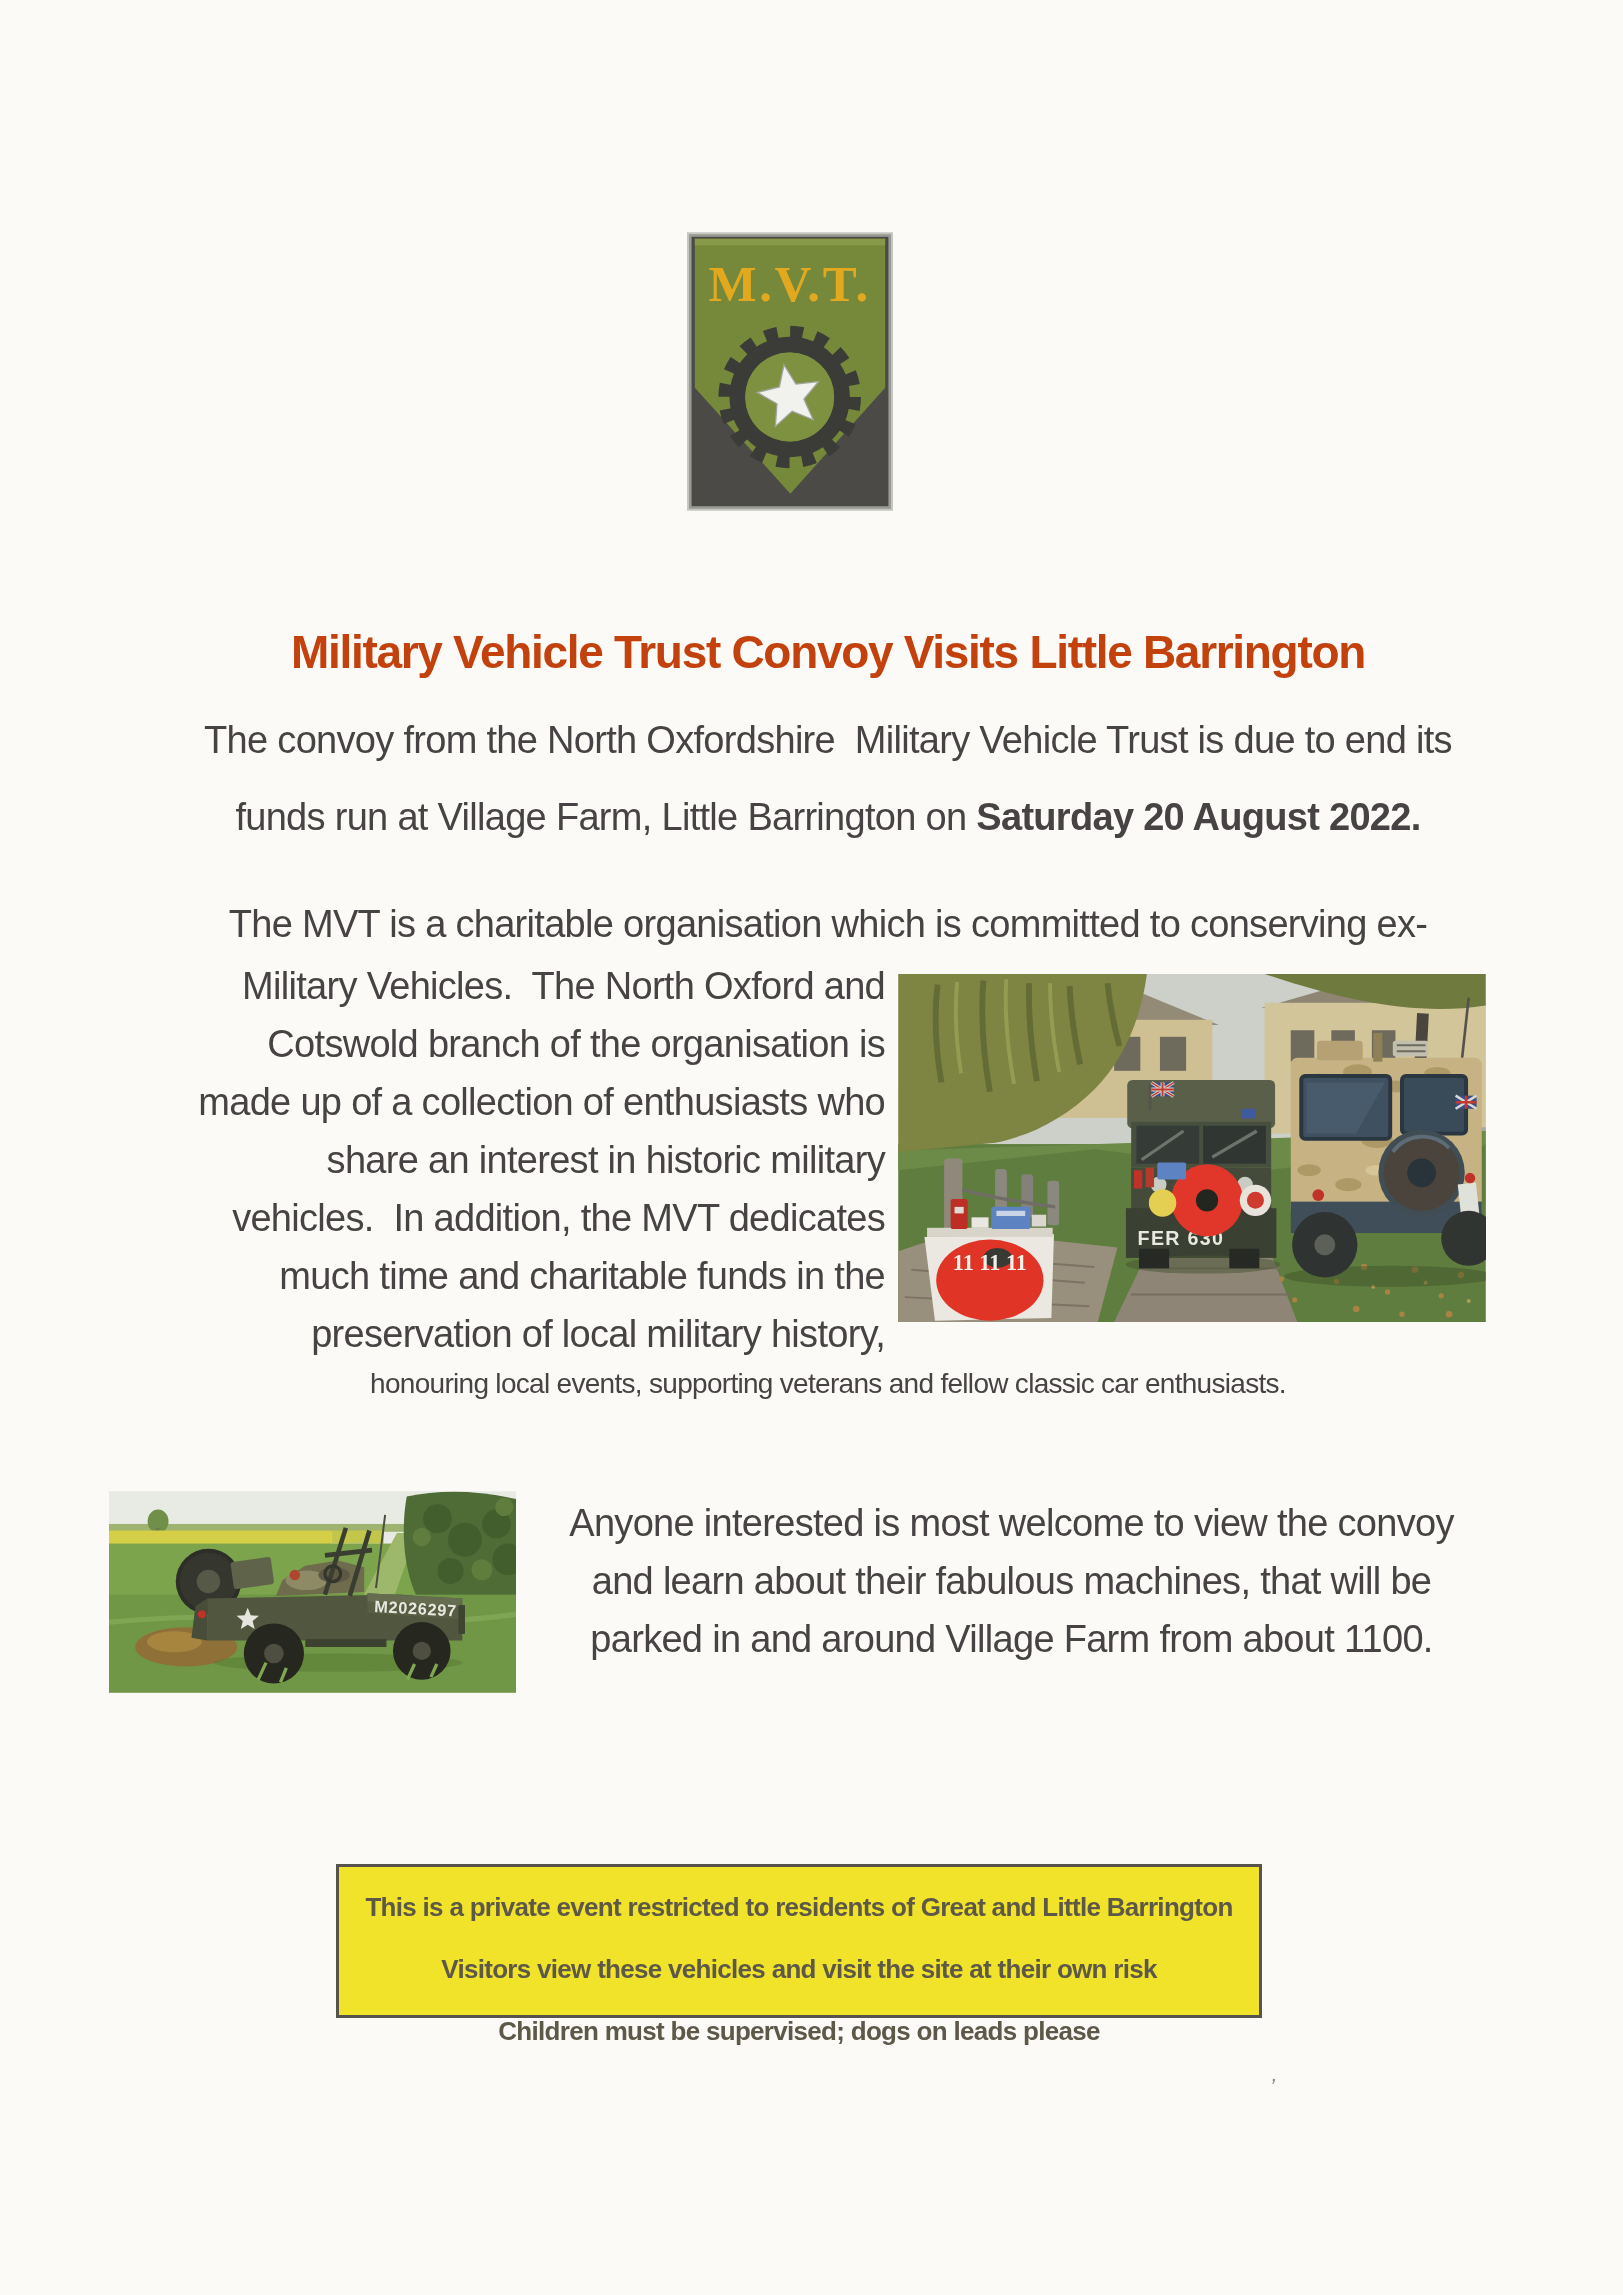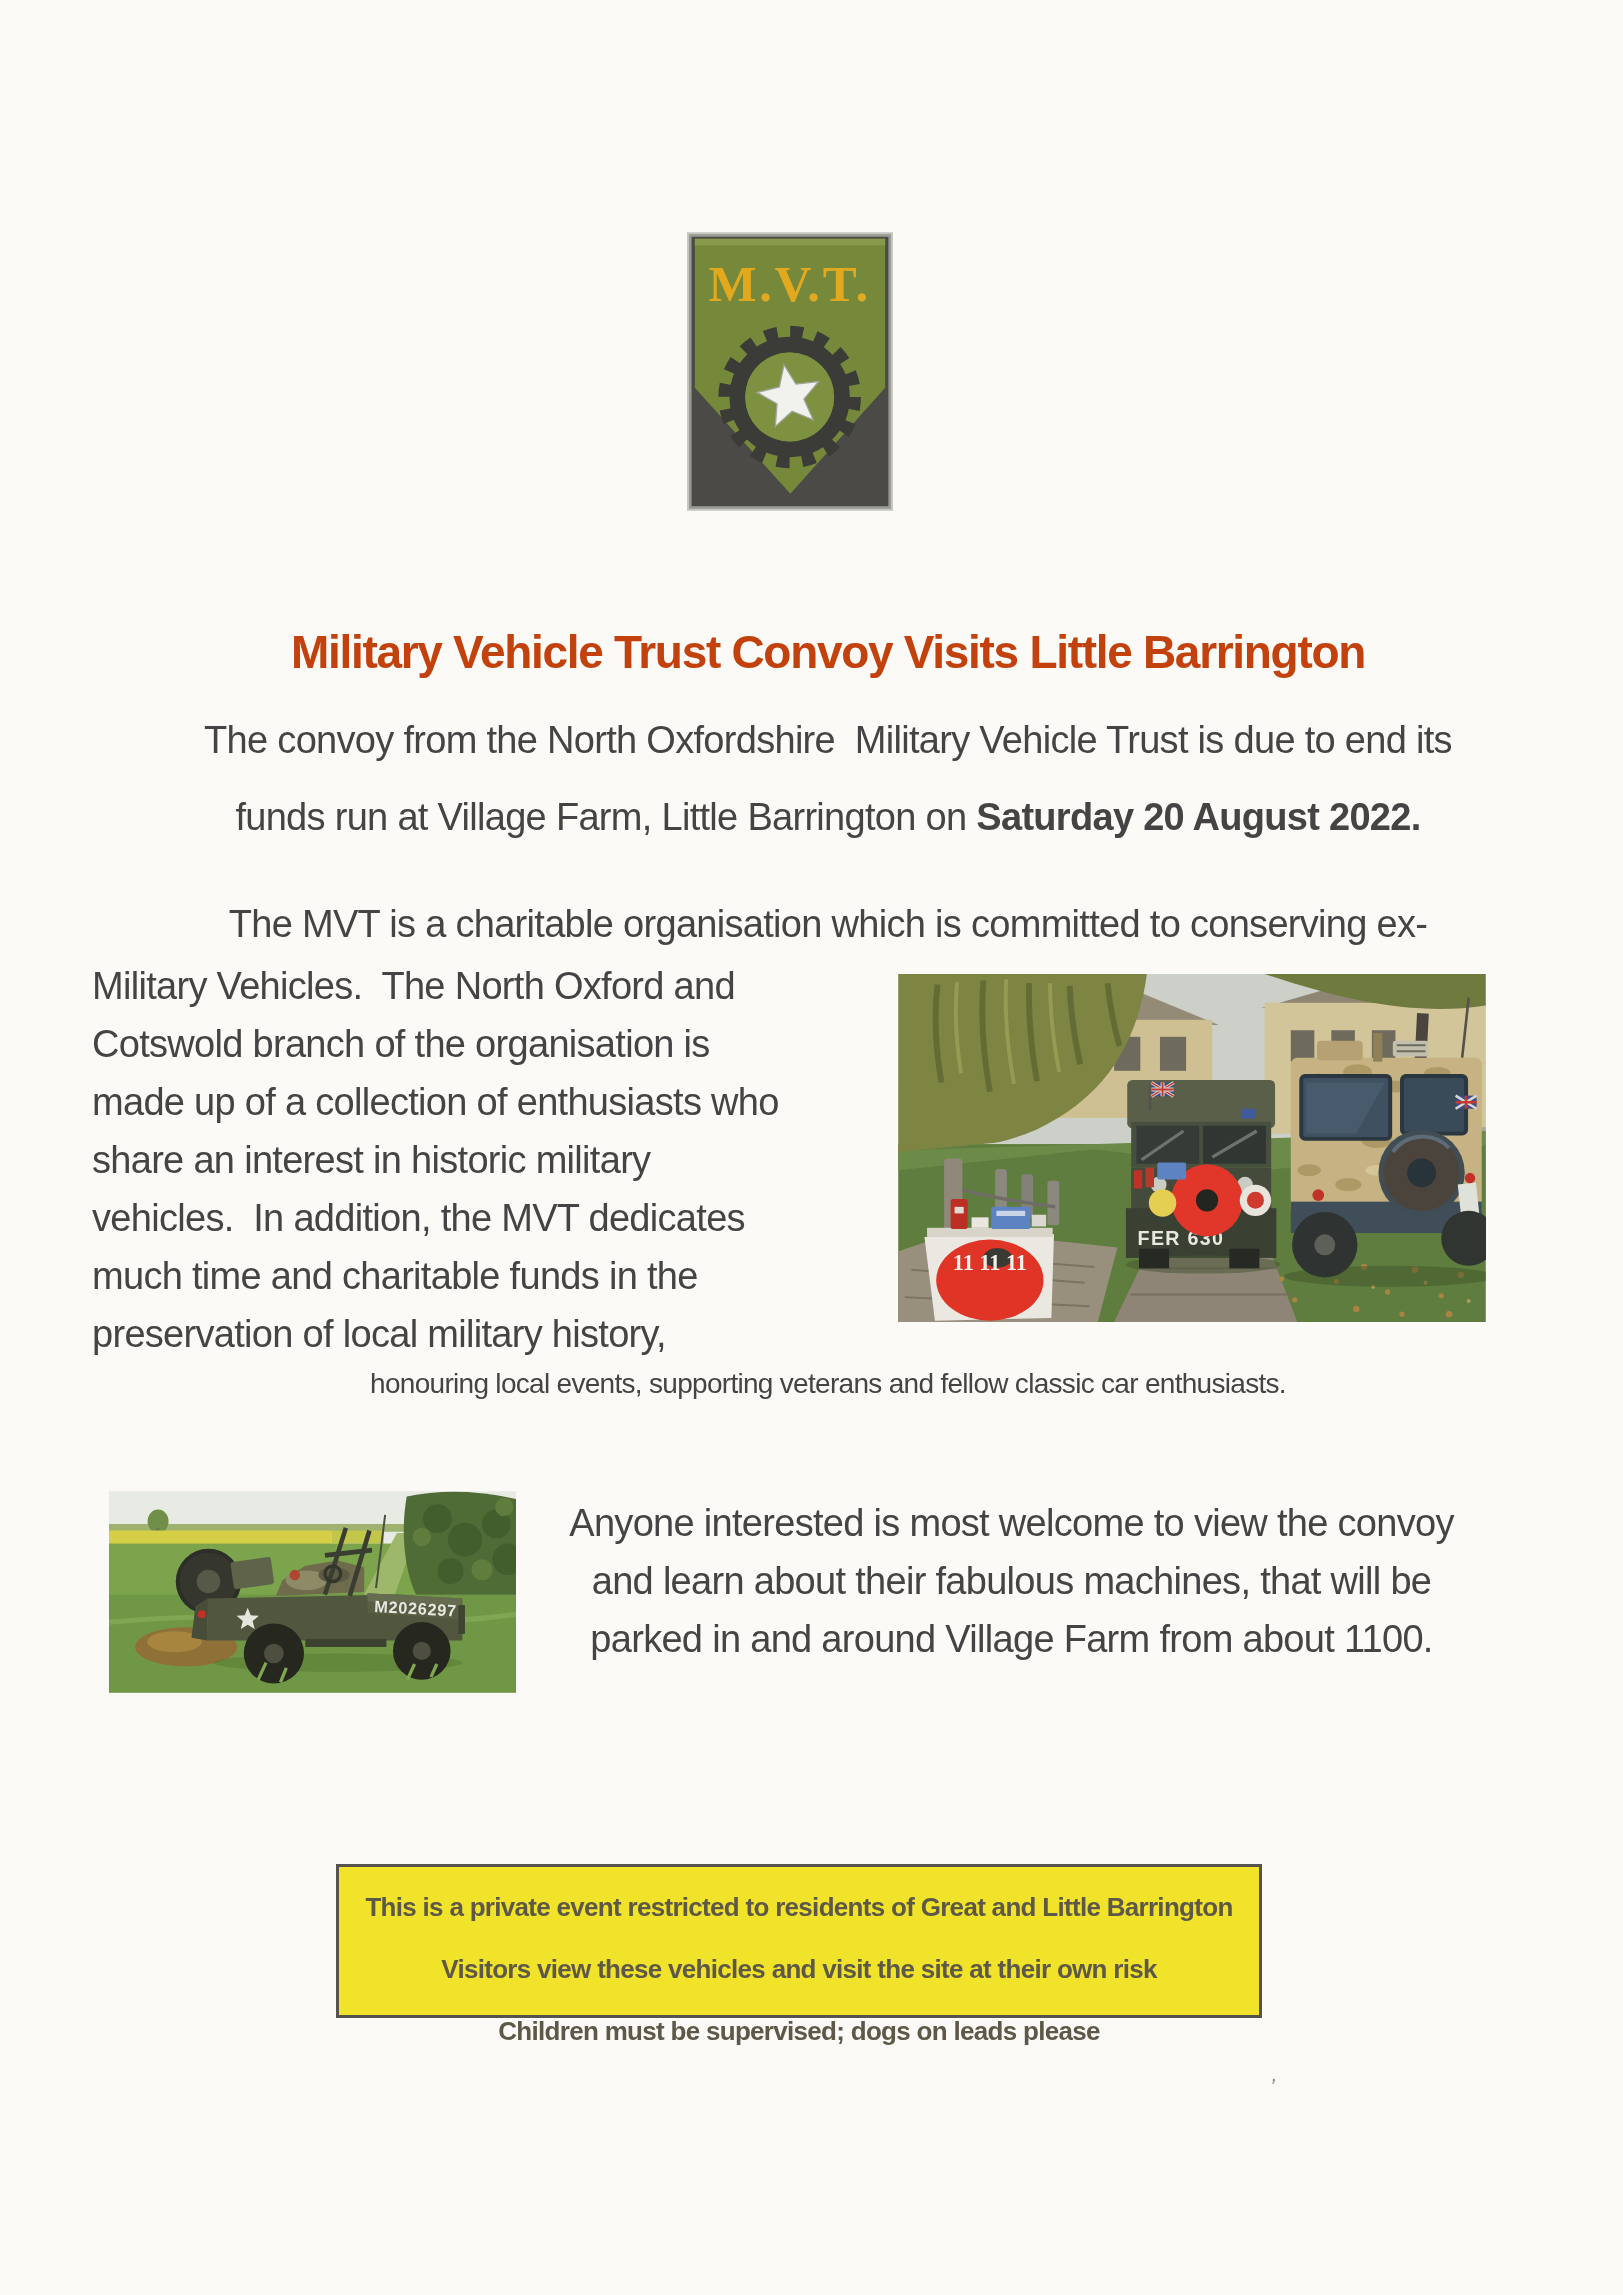--- a/index.html
+++ b/index.html
@@ -20,21 +20,21 @@
   .title {
     top:617px; margin:8px; font-size:46px; font-weight:700;
     letter-spacing:-1.3px; color:#c2410c;
   }
 
   .intro { top:702px; font-size:38px; line-height:77px; letter-spacing:-0.7px; margin:0; }
   .intro b { font-weight:700; }
 
   .about-line1 { top:895px; font-size:38px; line-height:58px; letter-spacing:-0.7px; }
   .about-wrapped {
-    top:957px; left:92px; width:802px; text-align:left;
+    top:957px; left:83px; width:802px; text-align:right;
     font-size:38px; line-height:58px; letter-spacing:-0.7px;
   }
   .about-last { top:1355px; font-size:28px; line-height:58px; letter-spacing:-0.7px; }
 
   .photo { overflow:hidden; }
   .photo svg { display:block; width:100%; height:100%; }
   .photo-convoy { left:898px; top:974px; width:588px; height:348px; }
   .photo-jeep   { left:109px;  top:1491px; width:407px; height:202px; }
 
   .invite {

